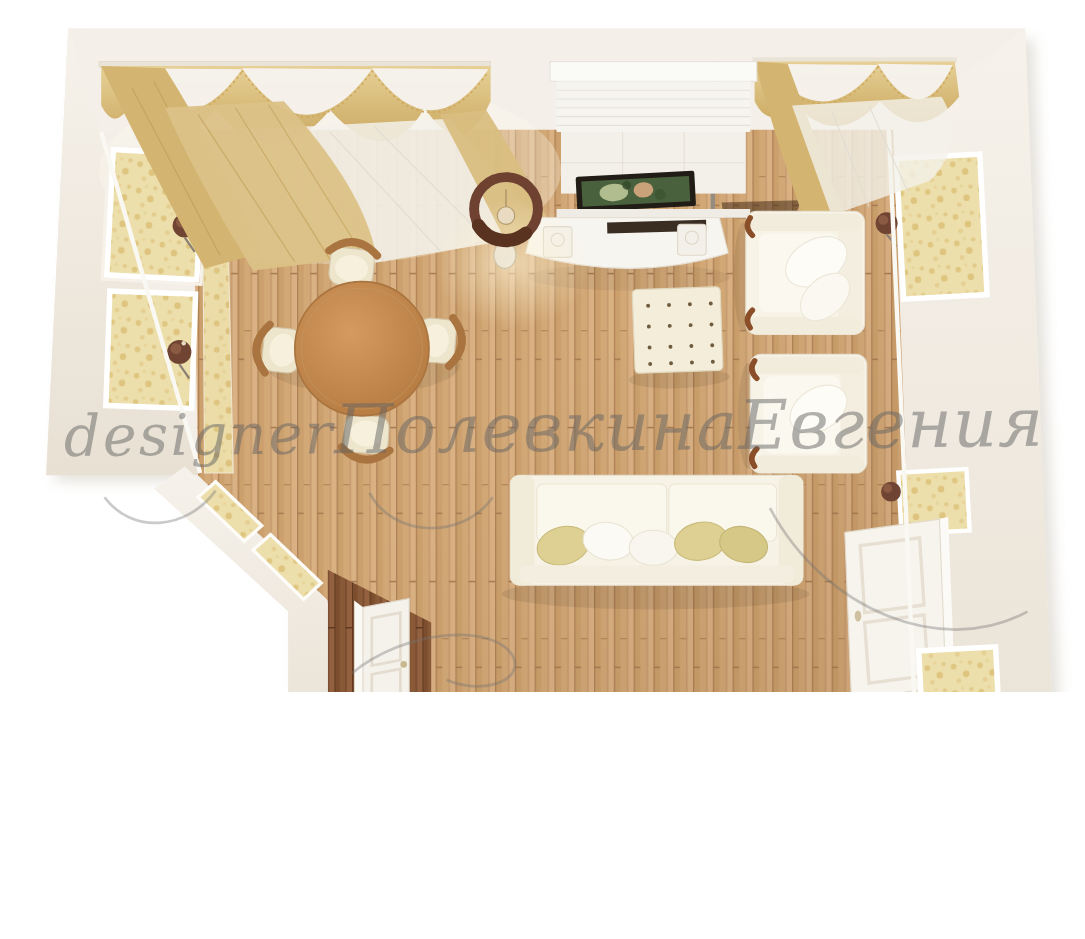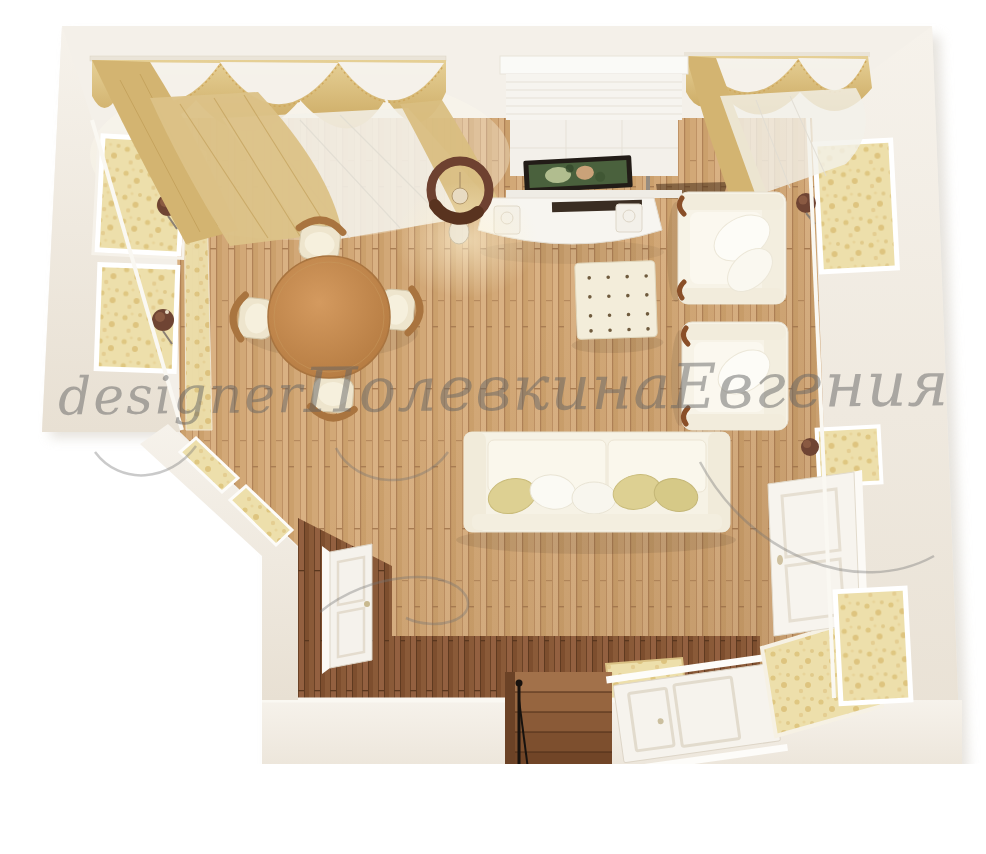--- a/index.html
+++ b/index.html
@@ -1,16 +1,16 @@
 <!DOCTYPE html>
 <html><head>
 <meta charset="utf-8">
 <style>
   html,body{margin:0;padding:0;background:#ffffff;}
-  .stage{position:relative;width:986px;height:764px;background:#ffffff;overflow:hidden;
+  .stage{position:relative;width:986px;height:629px;background:#ffffff;overflow:hidden;
          font-family:"Liberation Sans", sans-serif;border-radius:12px;}
   .stage svg{position:absolute;left:0;top:0;}
   .watermark{position:absolute;left:58px;top:352px;width:874px;display:flex;
              justify-content:space-between;align-items:baseline;
              font-family:"DejaVu Serif", serif;font-style:italic;
              color:rgba(100,100,100,0.5);transform:rotate(-0.6deg);
              pointer-events:none;white-space:nowrap;}
   .watermark .w1{font-size:52px;letter-spacing:2px;}
   .watermark .w2{font-size:62px;letter-spacing:1px;}
   .watermark .w3{font-size:62px;letter-spacing:1px;}

